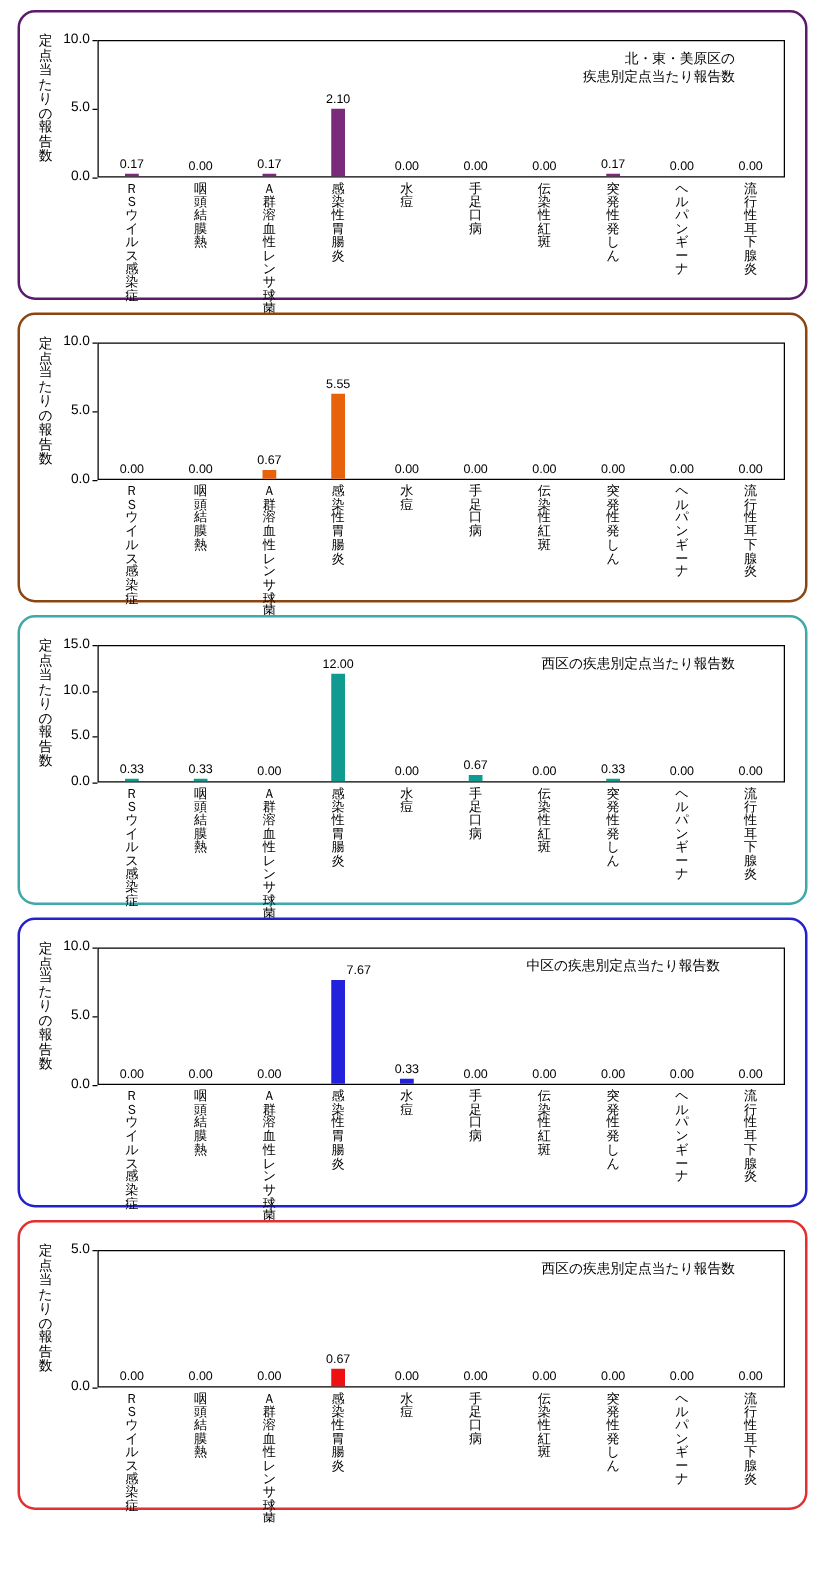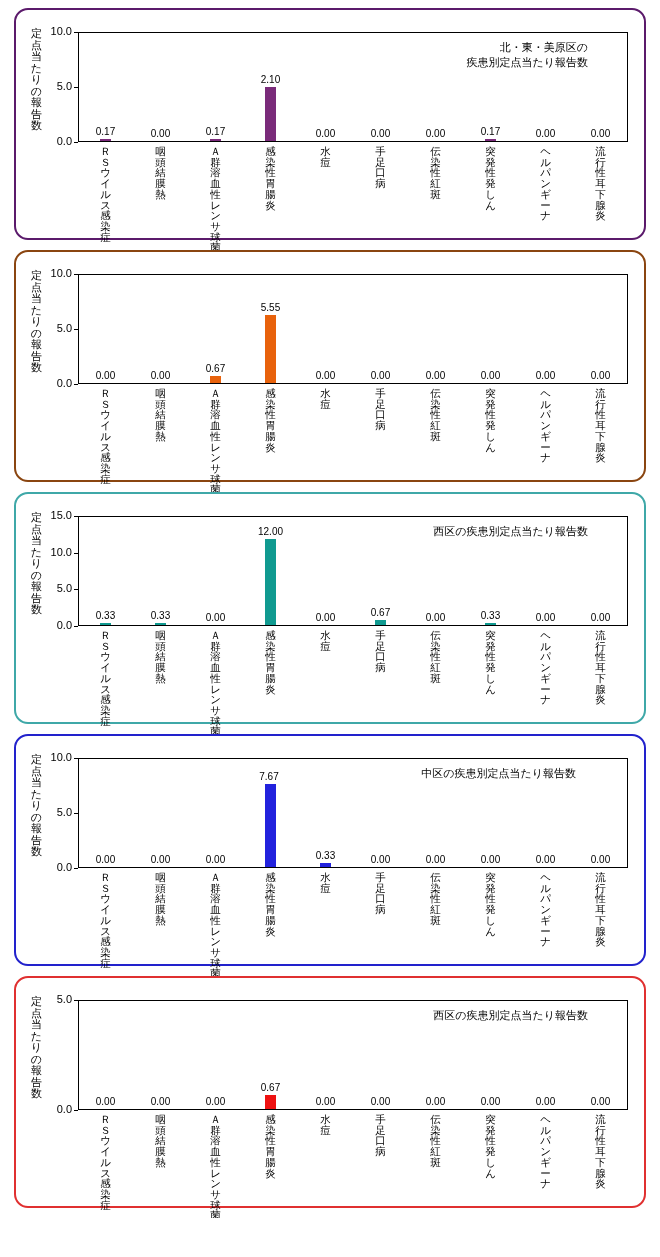--- a/index.html
+++ b/index.html
@@ -491,21 +491,21 @@
             <span>レ</span>
             <span>ン</span>
             <span>サ</span>
             <span>球</span>
             <span>菌</span>
             <span>咽</span>
             <span>頭</span>
             <span>炎</span>
           </div>
           <div class="bar" style="left: 249px; top: 48.164px; width: 11px; height: 82.836px; background: rgb(34, 34, 221);"></div>
-          <div class="barval" style="left: 233px; width: 40px; top: 35.164px;">7.67</div>
+          <div class="barval" style="left: 251px; width: 40px; top: 35.164px;">7.67</div>
           <div class="xlabel" style="left: 247.5px; top: 136px;">
             <span>感</span>
             <span>染</span>
             <span>性</span>
             <span>胃</span>
             <span>腸</span>
             <span>炎</span>
           </div>
           <div class="bar" style="left: 304px; top: 127.436px; width: 11px; height: 3.564px; background: rgb(34, 34, 221);"></div>
           <div class="barval" style="left: 289.5px; width: 40px; top: 114.436px;">0.33</div>

